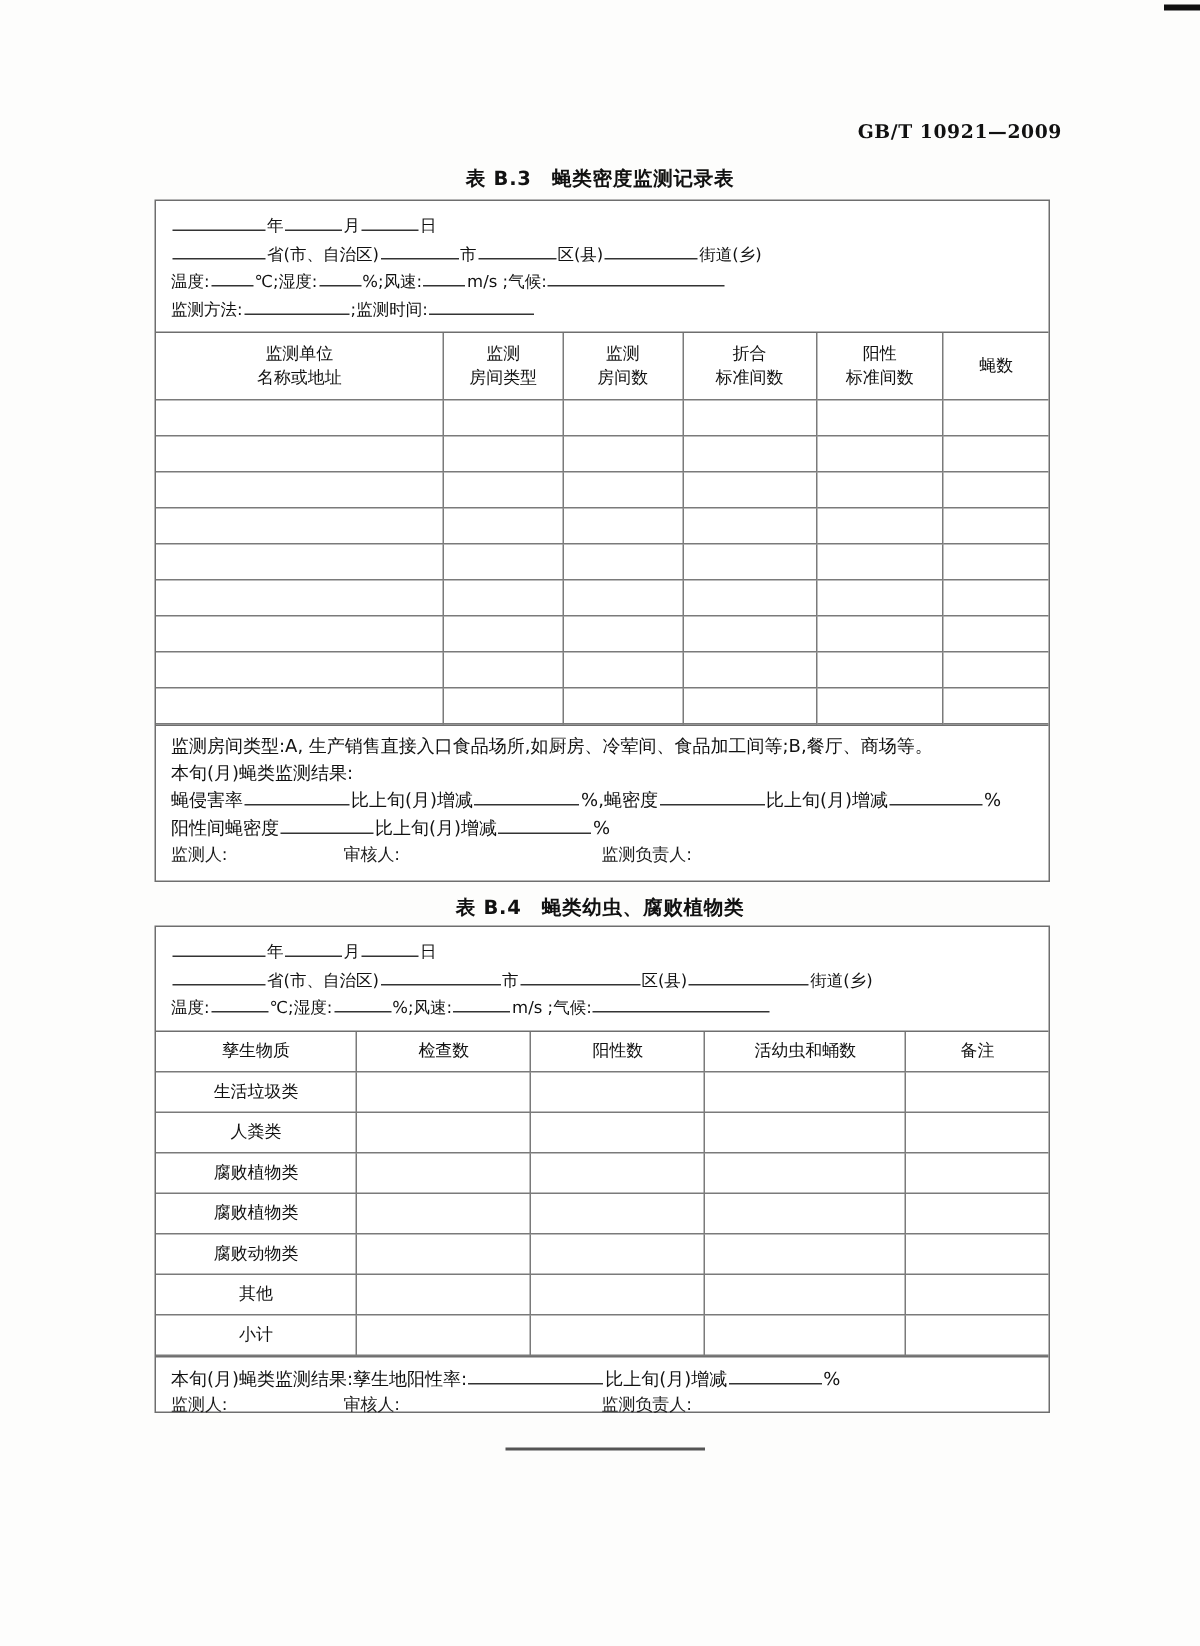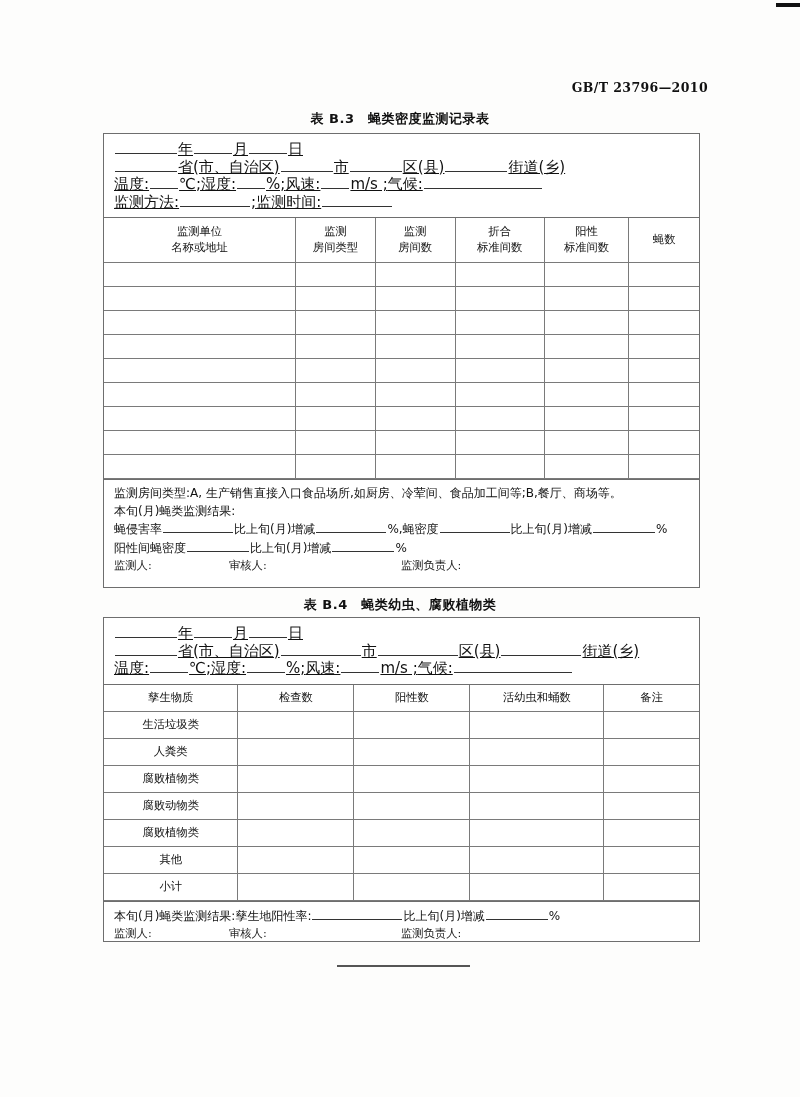--- a/index.html
+++ b/index.html
@@ -65,26 +65,25 @@
     background: #ffffff;
   }
   #table-b3-box { top: 133px; height: 455px; }
   #table-b4-box { top: 617px; height: 325px; }
 
   .meta-block {
     padding: 7px 0 6px 0;
     border-bottom: 1.1px solid #6e6e6e;
   }
   .meta-line {
-    font-size: 15px;
+    font-size: 11px;
     line-height: 17.5px;
     white-space: nowrap;
     padding-left: 10px;
     color: #111;
-    text-decoration: underline;
   }
 
   .blank {
     display: inline-block;
     border-bottom: 1px solid #333;
     vertical-align: baseline;
     height: 12px;
     margin: 0 1px;
   }
   .b-xs { width: 28px; }
@@ -165,21 +164,21 @@
     border-top: 2px solid #555;
   }
 </style>
 </head>
 <body>
 
 <div class="page">
 
   <div class="scan-artifact"></div>
 
-  <div class="header-code">GB/T 23796—2010</div>
+  <div class="header-code">GB/T 10921—2009</div>
 
   <div class="table-title" id="title-b3">表 B.3　蝇类密度监测记录表</div>
 
   <div class="form-box" id="table-b3-box">
 
     <div class="meta-block">
       <div class="meta-line">
         <span class="blank b-lg"></span><span>年</span><span class="blank b-sm"></span><span>月</span><span class="blank b-sm"></span><span>日</span>
       </div>
       <div class="meta-line">
@@ -367,28 +366,28 @@
             <td></td>
           </tr>
           <tr>
             <td>腐败植物类</td>
             <td></td>
             <td></td>
             <td></td>
             <td></td>
           </tr>
           <tr>
+            <td>腐败植物类</td>
+            <td></td>
+            <td></td>
+            <td></td>
+            <td></td>
+          </tr>
+          <tr>
             <td>腐败动物类</td>
-            <td></td>
-            <td></td>
-            <td></td>
-            <td></td>
-          </tr>
-          <tr>
-            <td>腐败植物类</td>
             <td></td>
             <td></td>
             <td></td>
             <td></td>
           </tr>
           <tr>
             <td>其他</td>
             <td></td>
             <td></td>
             <td></td>

